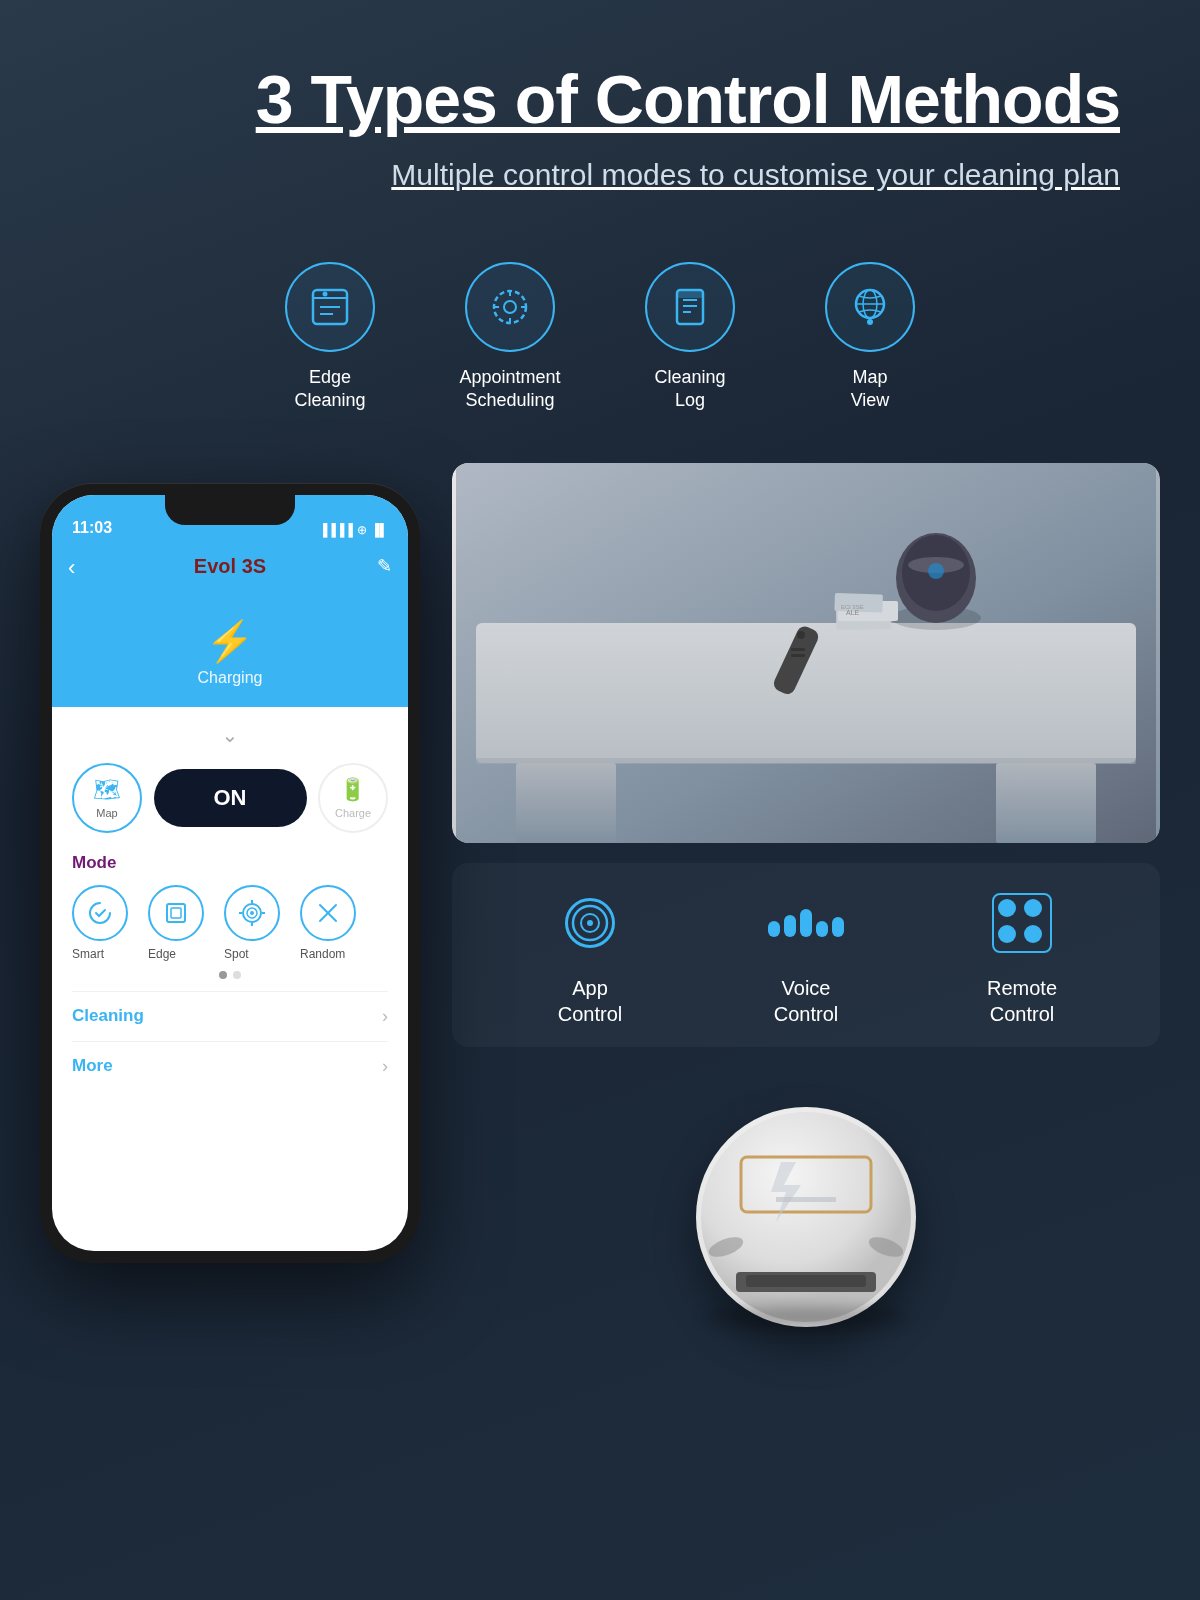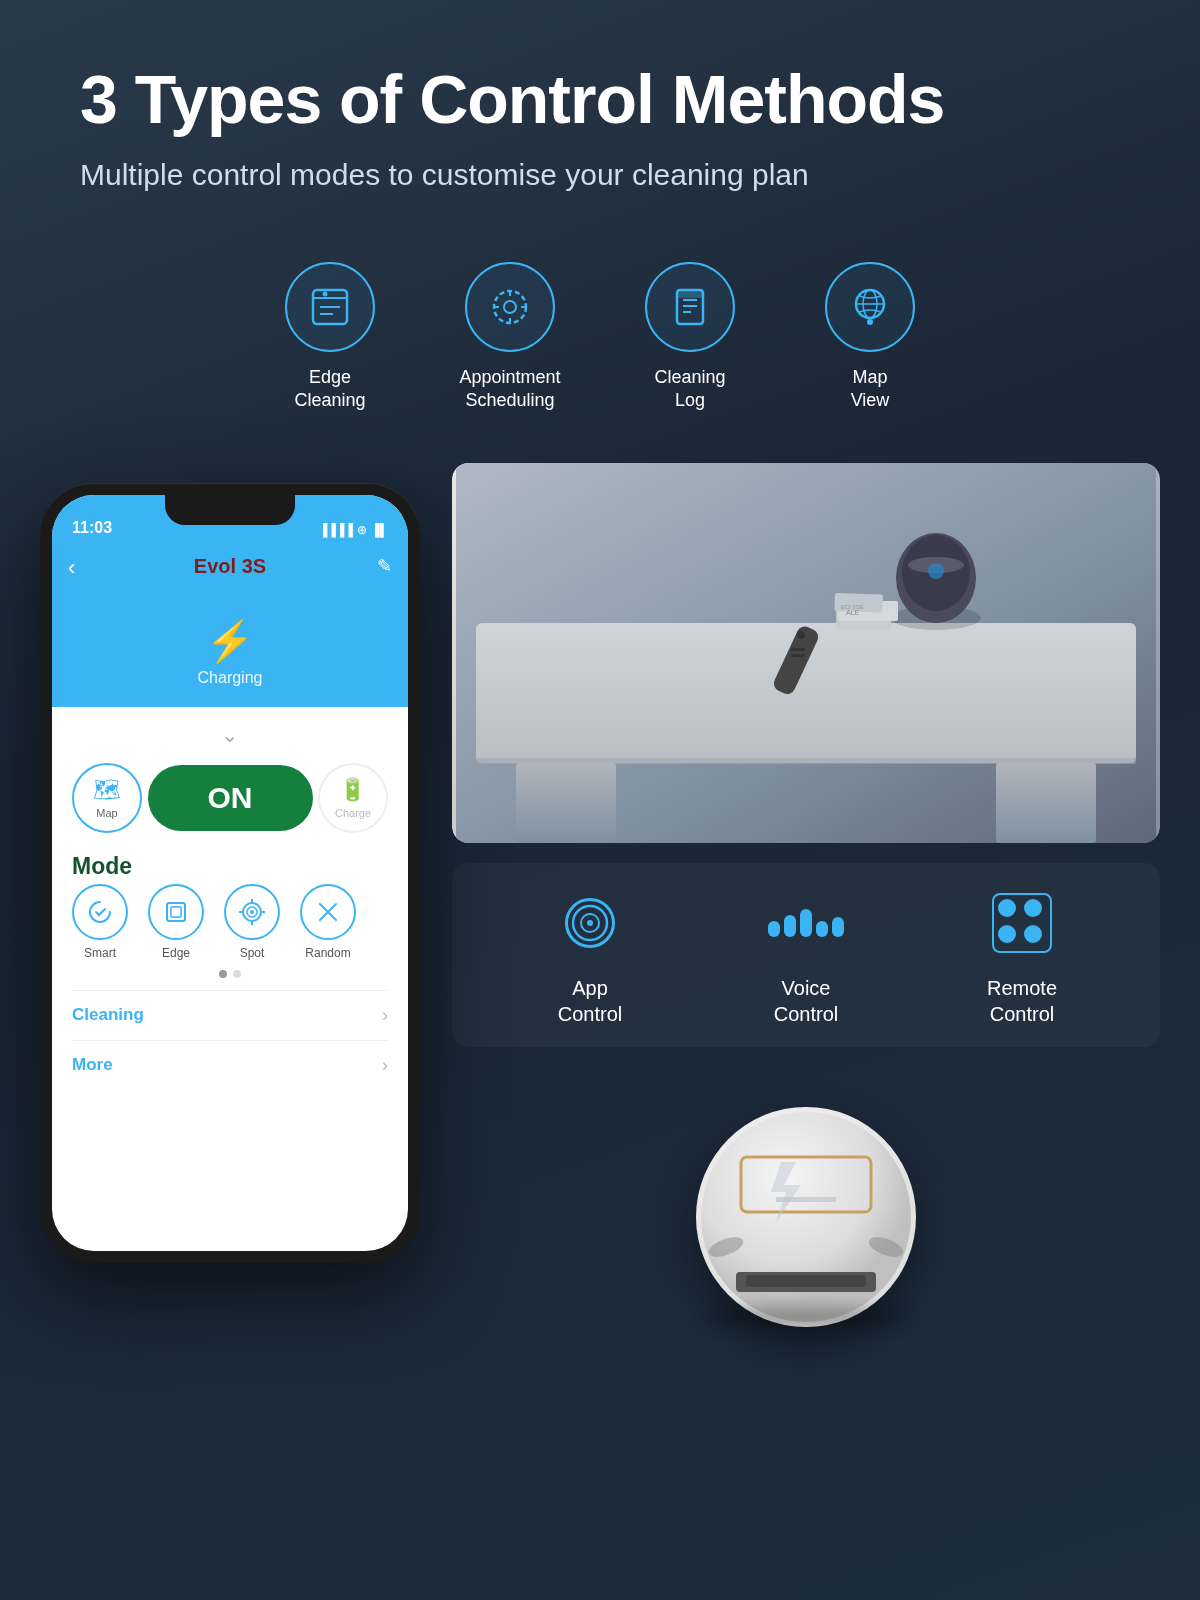--- a/index.html
+++ b/index.html
@@ -8,22 +8,23 @@
       height: 1600px;
       background: linear-gradient(160deg, #2a3a4a 0%, #1a2535 40%, #1e2d3d 100%);
       font-family: 'Arial', sans-serif;
       overflow: hidden;
       position: relative;
       color: white;
     }
 
     
     .header {
-      text-align: left;
+      text-align: right;
       padding: 60px 80px 30px;
+      text-decoration: underline;
     }
     .main-title {
       font-size: 68px;
       font-weight: 900;
       color: white;
       margin-bottom: 20px;
       letter-spacing: -1px;
     }
     .subtitle {
       font-size: 30px;
@@ -239,24 +240,24 @@
     }
     .ctrl-btn-map-icon {
       font-size: 22px;
       color: #3ab4f2;
     }
     .ctrl-btn-map-label {
       font-size: 11px;
       color: #666;
     }
     .on-btn {
-      background: #15803d;
+      background: #0f172a;
       border-radius: 35px;
       padding: 16px 60px;
-      font-size: 30px;
+      font-size: 22px;
       font-weight: 700;
       color: white;
       border: none;
     }
     .charge-btn {
       width: 70px;
       height: 70px;
       border: 2px solid #eee;
       border-radius: 50%;
       display: flex;
@@ -271,34 +272,34 @@
     }
     .charge-btn-label {
       font-size: 11px;
       color: #bbb;
     }
     
     .mode-section {
       margin-bottom: 12px;
     }
     .section-title-blue {
-      font-size: 23px;
-      color: #14532d;
+      font-size: 17px;
+      color: #701a75;
       font-weight: 600;
-      margin-bottom: 4px;
+      margin-bottom: 12px;
     }
     .mode-icons-row {
       display: flex;
       gap: 20px;
       justify-content: flex-start;
     }
     .mode-item {
       display: flex;
       flex-direction: column;
-      align-items: center;
+      align-items: flex-start;
       gap: 6px;
     }
     .mode-circle {
       width: 56px;
       height: 56px;
       border: 2px solid #3ab4f2;
       border-radius: 50%;
       display: flex;
       align-items: center;
       justify-content: center;

